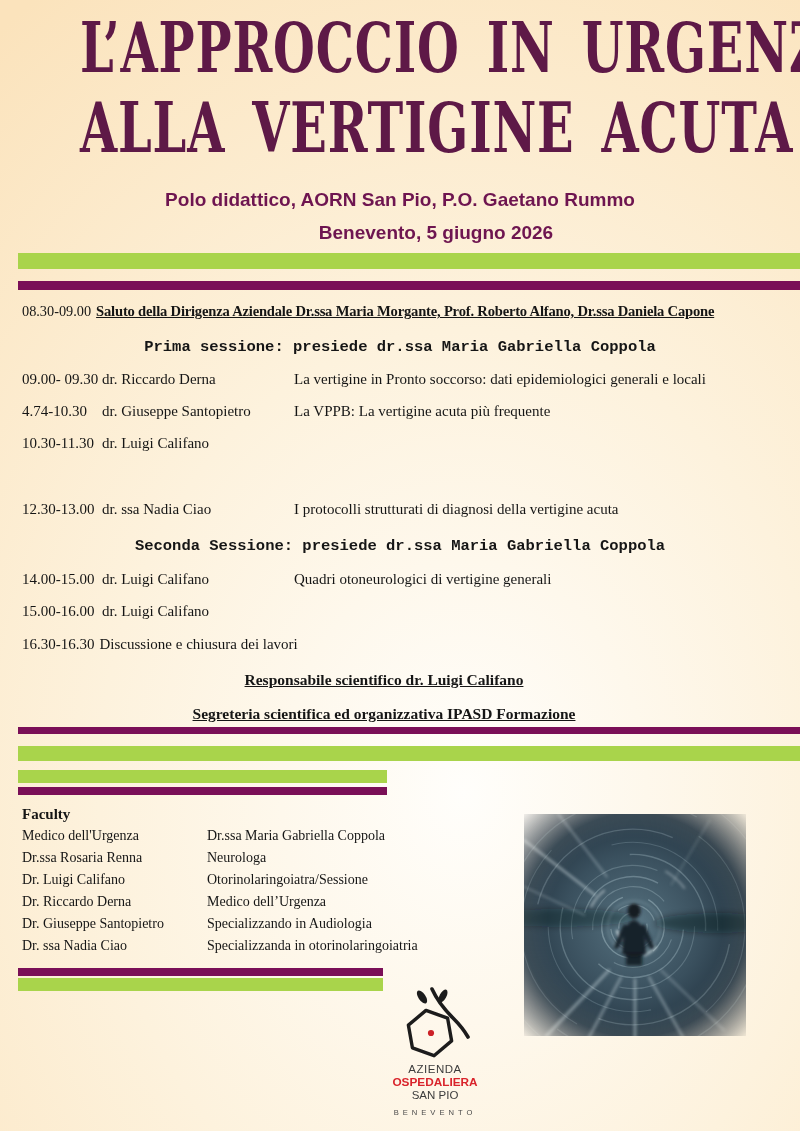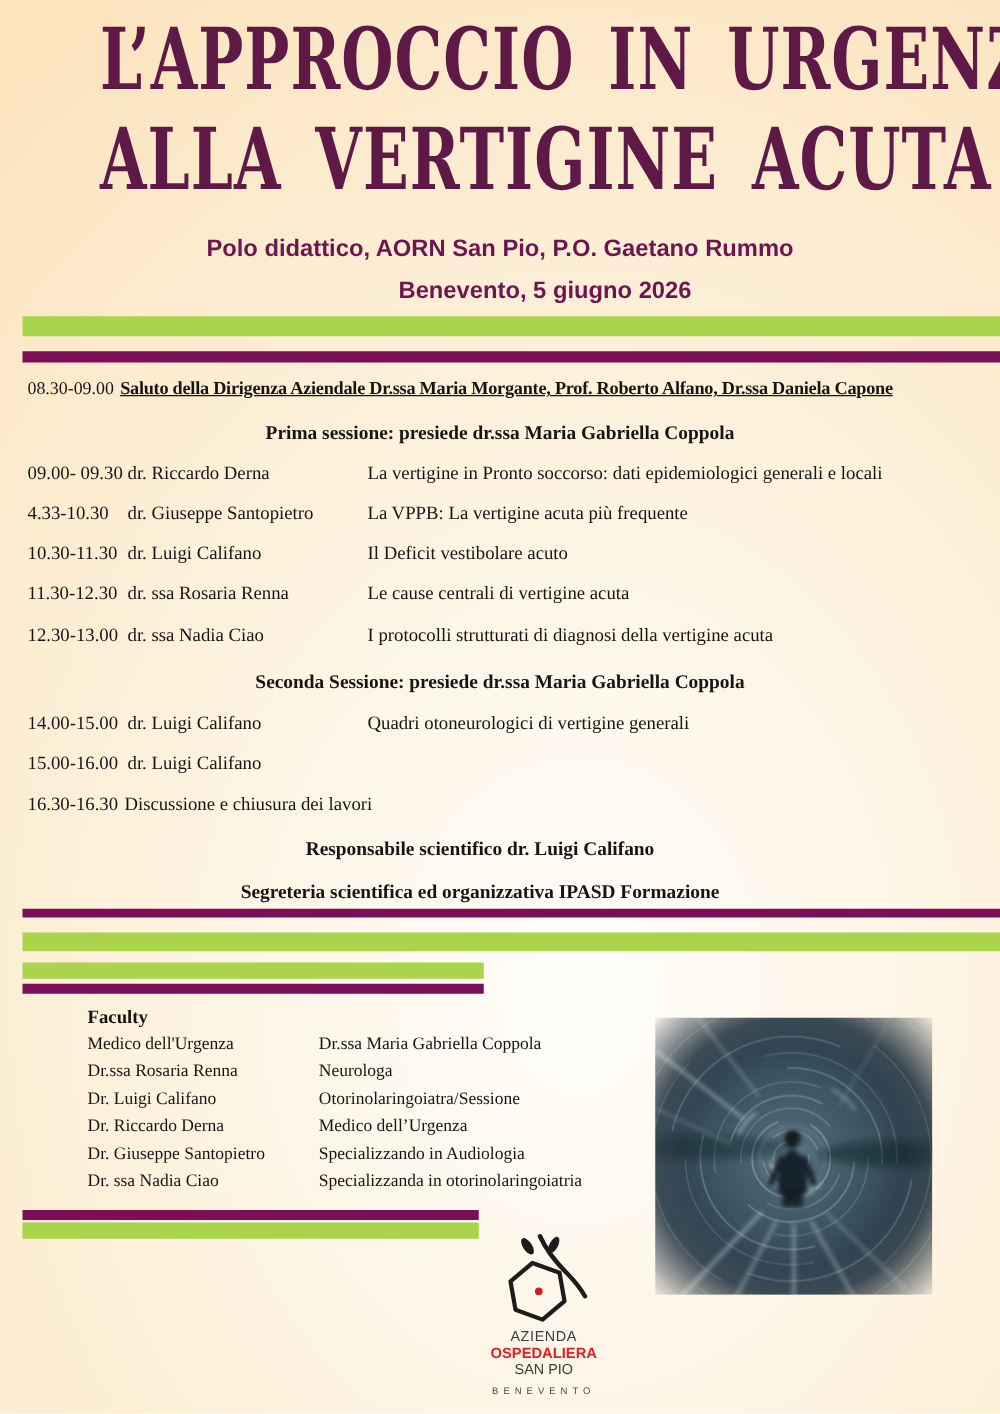--- a/index.html
+++ b/index.html
@@ -48,28 +48,28 @@
   }
   .block-row{
     position:absolute;left:22px;right:10px;
     font-size:14.3px;letter-spacing:-0.2px;line-height:19px;white-space:nowrap;
   }
   .block-row .time{margin-right:5px;letter-spacing:0;}
   .opening b{font-size:14.6px;text-decoration:underline;}
   .closing{font-size:15px;letter-spacing:0;}
   .session-header{
     position:absolute;left:0;width:800px;text-align:center;
-    font-weight:700;font-size:15.5px;white-space:nowrap;
+    font-weight:700;font-size:15.5px;white-space:nowrap;font-family:Liberation Mono, monospace;
   }
   .center-bold{
     position:absolute;left:0;width:768px;text-align:center;
-    font-weight:700;font-size:15.5px;white-space:nowrap;
-  }
-  
-  .faculty{position:absolute;left:22px;top:806px;width:470px;margin-left:48px;}
+    font-weight:700;font-size:15.5px;white-space:nowrap;text-decoration:underline;
+  }
+  
+  .faculty{position:absolute;left:22px;top:806px;width:470px;}
   .fac-heading{font-weight:700;font-size:15px;height:22px;}
   .fac-row{display:grid;grid-template-columns:185px 1fr;height:22px;font-size:14px;white-space:nowrap;}
   
   .vortex{
     position:absolute;left:524px;top:814px;width:222px;height:222px;
     -webkit-mask-image:radial-gradient(ellipse 72% 72% at 50% 50%, #000 55%, rgba(0,0,0,.9) 70%, transparent 100%);
     mask-image:radial-gradient(ellipse 72% 72% at 50% 50%, #000 55%, rgba(0,0,0,.9) 70%, transparent 100%);
   }
   .vortex svg{display:block;width:100%;height:100%;}
   
@@ -96,33 +96,27 @@
   </div>
 
   <div class="session-header" style="top:338px">Prima sessione:  presiede dr.ssa Maria Gabriella Coppola</div>
 
   <div class="row" style="top:370px">
     <span>09.00- 09.30</span>
     <span>dr. Riccardo Derna</span>
     <span>La vertigine in Pronto soccorso: dati epidemiologici  generali e locali</span>
   </div>
   <div class="row" style="top:402px">
-    <span>4.33-10.30</span>
+    <span>4.74-10.30</span>
     <span>dr. Giuseppe Santopietro</span>
     <span>La VPPB:  La vertigine acuta più frequente</span>
   </div>
   <div class="row" style="top:434px">
     <span>10.30-11.30</span>
     <span>dr. Luigi Califano</span>
-    <span>Il Deficit vestibolare acuto</span>
-  </div>
-  <div class="row" style="top:466px">
-    <span>11.30-12.30</span>
-    <span>dr. ssa Rosaria Renna</span>
-    <span>Le cause centrali di vertigine acuta</span>
   </div>
   <div class="row" style="top:500px">
     <span>12.30-13.00</span>
     <span>dr. ssa Nadia Ciao</span>
     <span>I protocolli strutturati di diagnosi della vertigine acuta</span>
   </div>
 
   <div class="session-header" style="top:537px">Seconda Sessione: presiede dr.ssa Maria Gabriella Coppola</div>
 
   <div class="row" style="top:570px">

